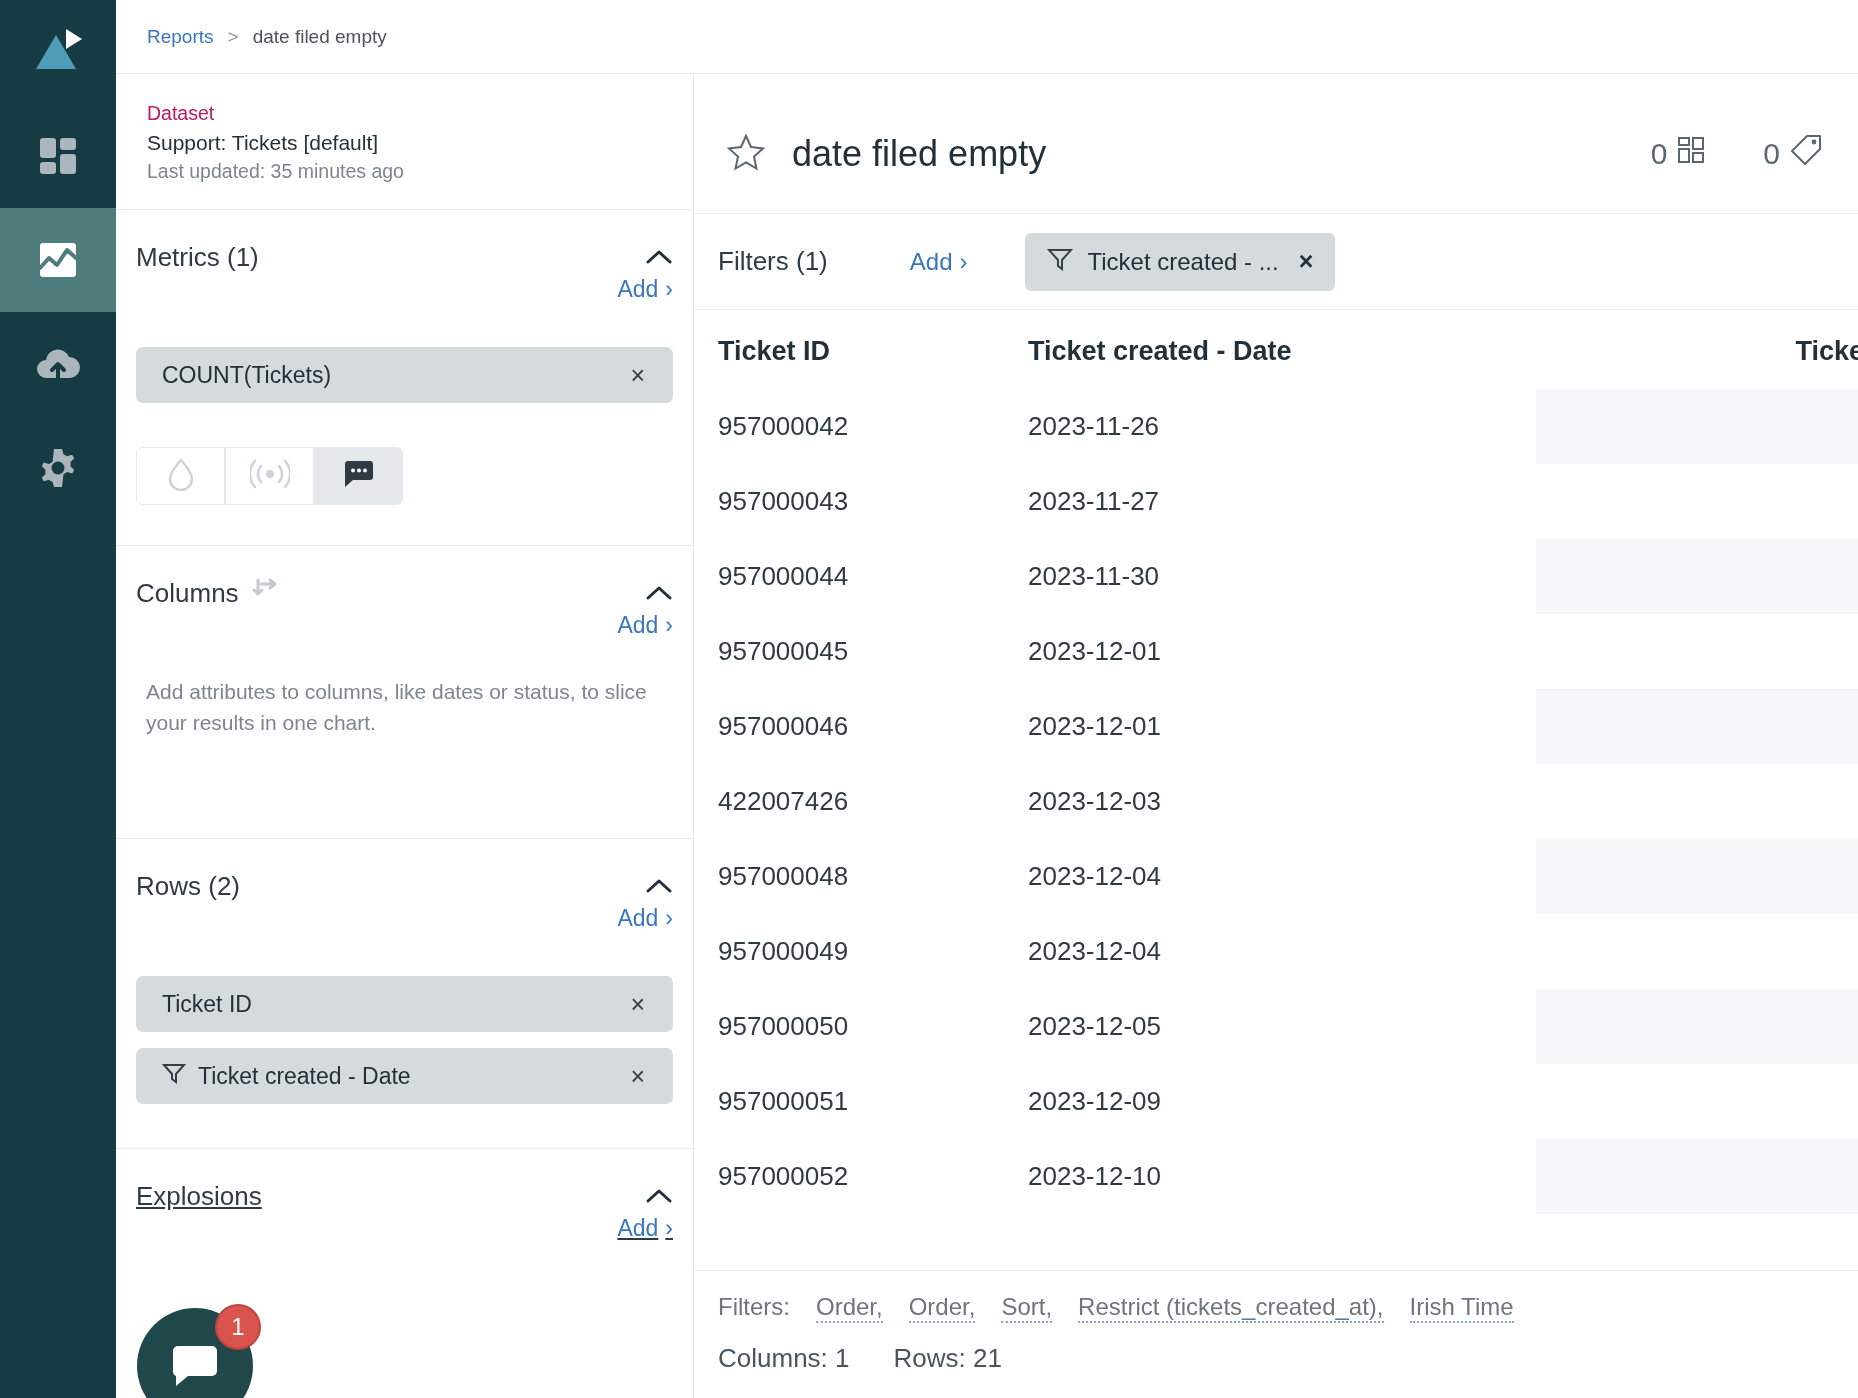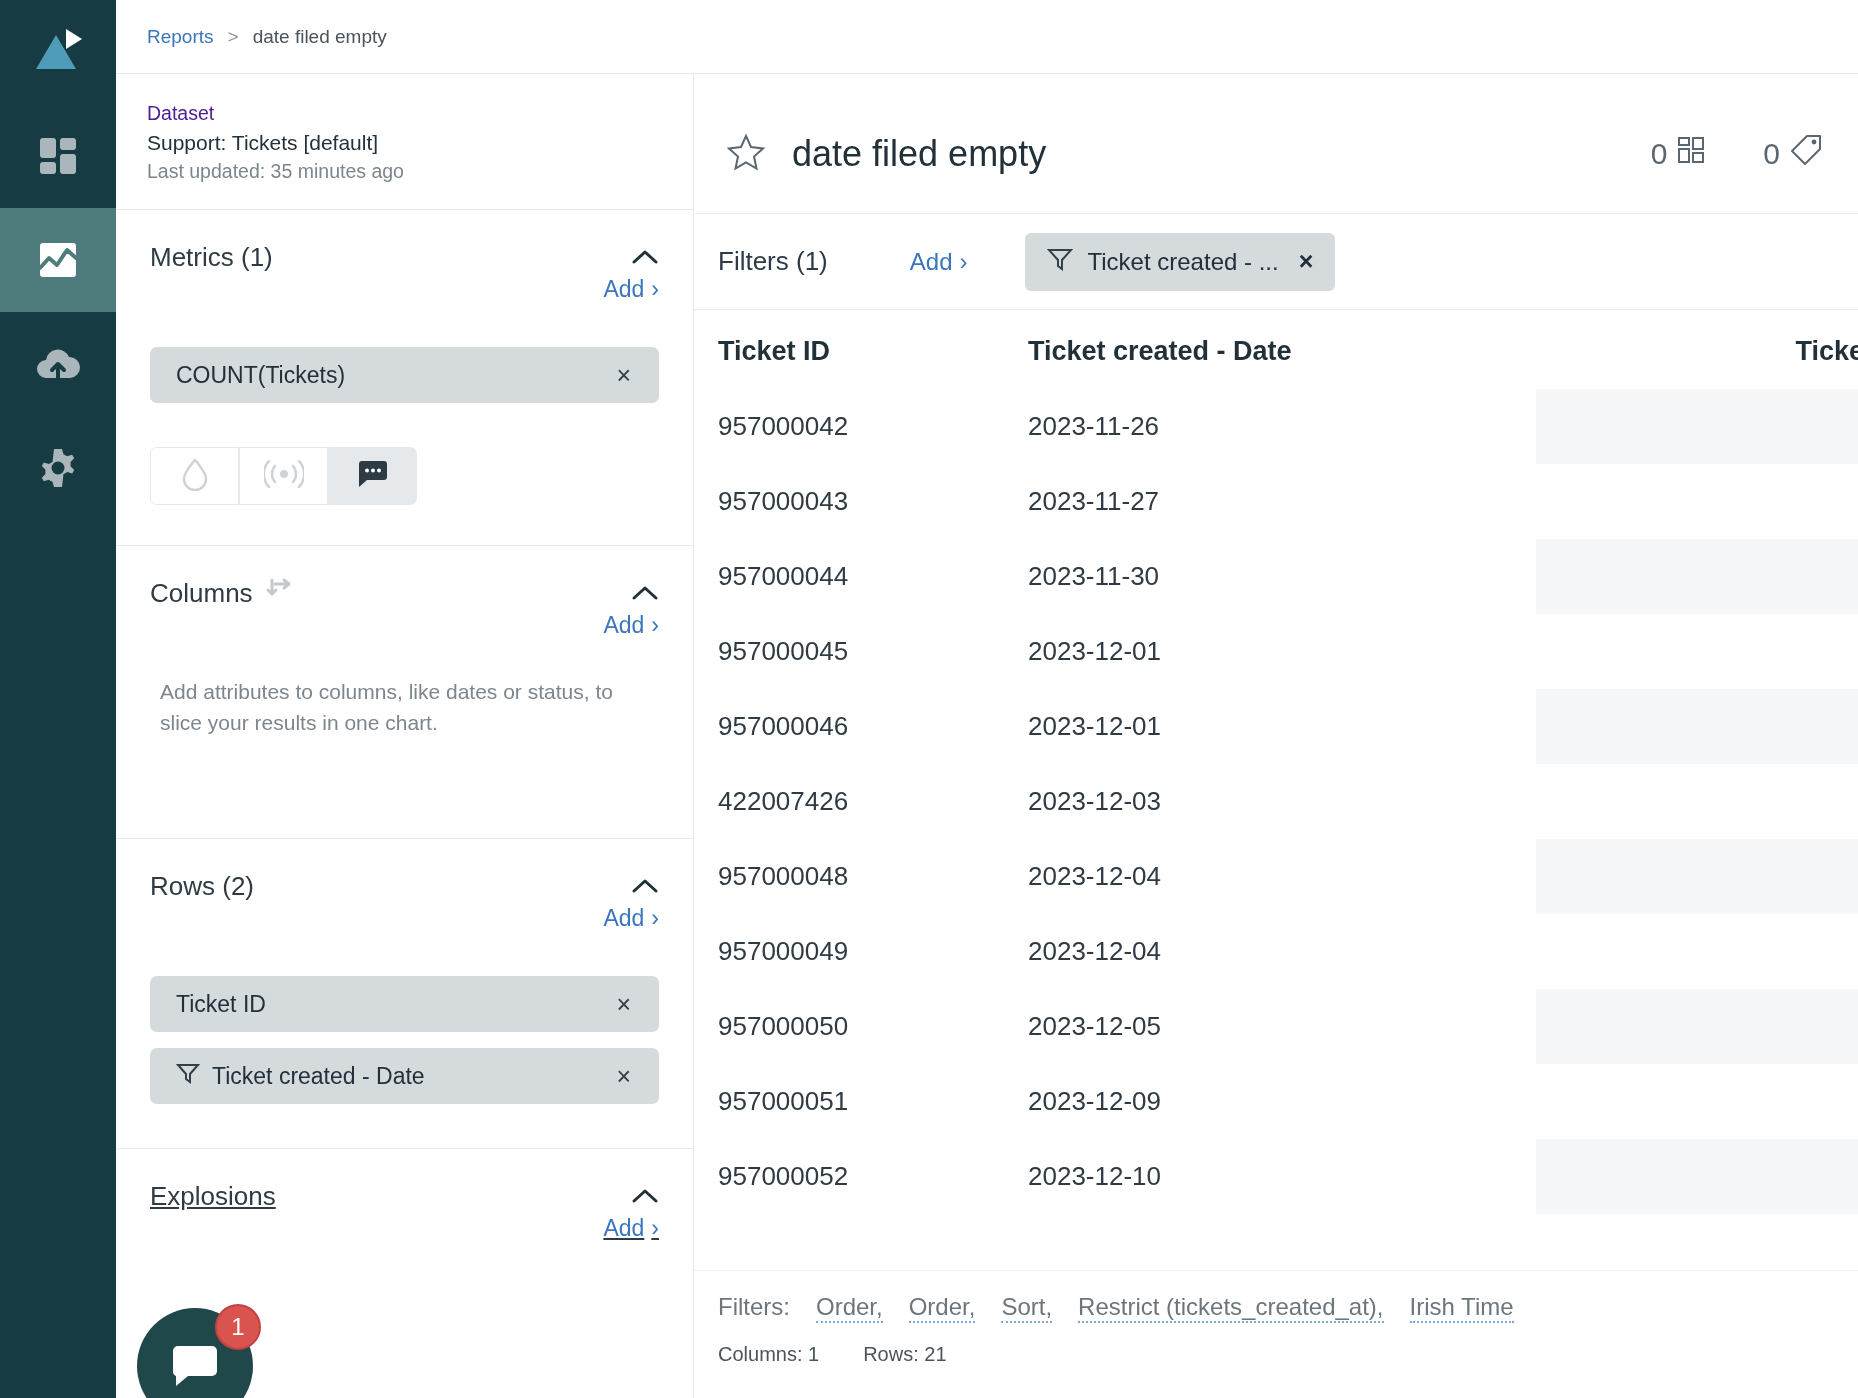--- a/index.html
+++ b/index.html
@@ -51,25 +51,25 @@
     width: 1742px;
   }
   .crumb-link { color: #3a76bd; cursor: pointer; }
   .crumb-sep { color: #8b949b; margin: 0 14px; }
   .crumb-current { color: #4a545c; }
 
   .dataset {
     padding: 26px 31px 24px 31px;
     border-bottom: 1px solid #e8eaec;
   }
-  .ds-label { font-size: 19.5px; color: #4c1d95; line-height: 1.42; }
+  .ds-label { font-size: 19.5px; color: #be185d; line-height: 1.42; }
   .ds-name { font-size: 21px; color: #25313a; line-height: 1.42; }
   .ds-updated { font-size: 19.5px; color: #7c868e; line-height: 1.42; }
 
-  .section { padding: 0 34px; border-bottom: 1px solid #e8eaec; }
+  .section { padding: 0 20px; border-bottom: 1px solid #e8eaec; }
   .section.noborder { border-bottom: none; text-decoration: underline; }
   .sec-head {
     display: flex; align-items: center;
     padding-top: 28px;
     height: 66px;
   }
   .sec-title { font-size: 26px; color: #2e3b44; display: flex; align-items: center; gap: 12px; }
   .sec-chevron { margin-left: auto; cursor: pointer; display: flex; }
   .sec-add {
     display: flex; justify-content: flex-end; align-items: center;
@@ -170,21 +170,21 @@
     border-top: 1px solid #eceef0;
     padding: 22px 0 16px 24px;
   }
   .footer-row1 { display: flex; align-items: baseline; gap: 26px; font-size: 24px; color: #6d767d; flex-wrap: nowrap; }
   .footer-row1 .lbl { color: #6d767d; }
   .footer-row1 a {
     color: #6d767d; text-decoration: none;
     border-bottom: 2px dotted #7fa7d4;
     cursor: pointer; white-space: nowrap;
   }
-  .footer-row2 { display: flex; gap: 44px; font-size: 20px; color: #4a545c; margin-top: 20px; }
+  .footer-row2 { display: flex; gap: 44px; font-size: 26px; color: #4a545c; margin-top: 20px; }
 </style>
 </head>
 <body>
 
 <div class="app">
 
   <div class="rail">
     <div class="rail-logo">
       <span>
         <svg width="56" height="50" viewBox="0 0 56 50">

